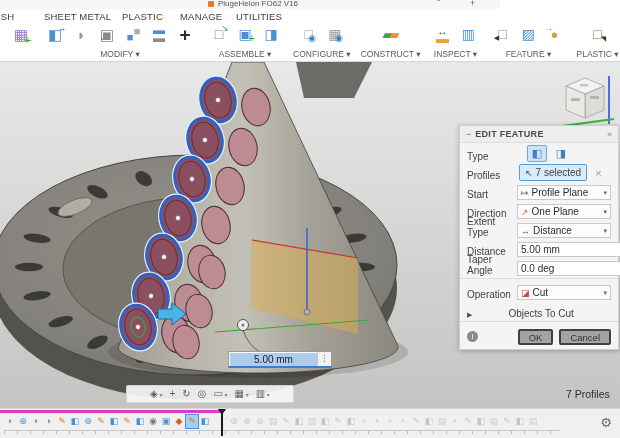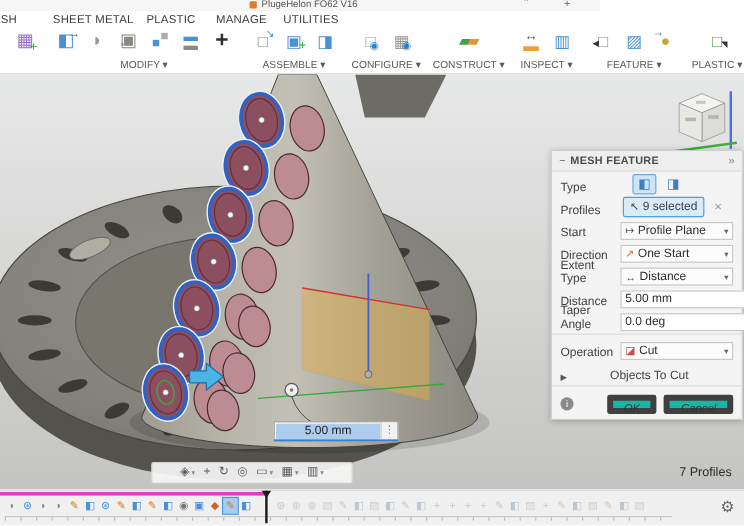--- a/index.html
+++ b/index.html
@@ -56,21 +56,21 @@
   .type-ico{width:18px;height:15px;display:inline-flex;align-items:center;justify-content:center;font-size:11px;color:#3e7fc1;margin-right:4px;border:1px solid transparent;border-radius:2px;cursor:pointer;}
   .type-sel{background:#cfe3f6;border-color:#6fa8dc;}
   #profiles-btn{height:15px;padding:0 5px;background:#d9eaf9;border:1px solid #5b9bd5;border-radius:2px;display:inline-flex;align-items:center;gap:3px;cursor:pointer;}
   #profiles-btn .cur{font-size:9px;color:#444;}
   #profiles-clear{margin-left:8px;color:#999;font-size:11px;cursor:pointer;}
   .psep{border-top:1px solid #ddd;margin:2px 0;}
   #objects-row{cursor:pointer;gap:32px;}
   #objects-row .tri{font-size:7px;color:#555;margin-right:4px;}
   #panel-footer{height:25px;display:flex;align-items:center;padding:0 7px;}
   #info-ico{width:11px;height:11px;border-radius:50%;background:#8a8a8a;color:#fff;font-size:8px;line-height:11px;text-align:center;cursor:pointer;}
-  .pbtn{height:16px;padding:0 9px;background:#14b8a6;border:5px solid #404040;border-radius:2px;font-size:9.5px;color:#333;line-height:14px;cursor:pointer;font-style:italic;}
+  .pbtn{height:16px;padding:0 9px;background:#a3a3a3;border:2px solid #404040;border-radius:2px;font-size:9.5px;color:#333;line-height:14px;cursor:pointer;}
   #ok-btn{margin-left:auto;}
   #cancel-btn{margin-left:6px;}
 
   
   #timeline{left:0;top:408px;width:620px;height:30px;background:#f0f0f0;border-top:1px solid #d8d8d8;}
   #tl-bar{position:absolute;left:0;top:1px;height:3px;background:#e23bc3;}
   #tl-icons{position:absolute;left:0;top:6px;height:13px;width:620px;}
   .tl-ico{position:absolute;top:0;width:12px;height:13px;font-size:9px;line-height:13px;text-align:center;cursor:pointer;}
   .tl-current{background:#a8cdef;outline:1px solid #4a90d9;}
   .tl-disabled{opacity:.4;filter:grayscale(.7);}
@@ -377,57 +377,57 @@
       <span class="nav-ico">▭<span class="nav-dd"> ▾</span></span>
       <span class="nav-ico">▦<span class="nav-dd"> ▾</span></span>
       <span class="nav-ico">▥<span class="nav-dd"> ▾</span></span>
     </div>
 
   <div class="abs" id="profiles-badge">7 Profiles</div>
 
   <div class="abs" id="panel">
     <div id="panel-header">
       <span style="font-size:9px;color:#666;">−</span>
-      <span id="panel-title">MESH FEATURE</span>
+      <span id="panel-title">EDIT FEATURE</span>
       <span style="margin-left:auto;font-size:9px;color:#888;">»</span>
     </div>
 
     <div class="prow">
       <span class="plabel">Type</span>
       <span class="pctl" style="width:auto;margin-left:10px;">
         <span class="type-ico type-sel">◧</span>
         <span class="type-ico">◨</span>
       </span>
     </div>
 
     <div class="prow">
       <span class="plabel">Profiles</span>
       <span class="pctl" style="width:auto;margin-left:2px;">
         <span id="profiles-btn">
           <span class="cur">↖</span>
-          <span>9 selected</span>
+          <span>7 selected</span>
         </span>
         <span id="profiles-clear">×</span>
       </span>
     </div>
 
     <div class="prow">
       <span class="plabel">Start</span>
       <span class="dropdown pctl">
         <span class="dd-ico" style="color:#555;">↦</span>
         <span class="dd-txt">Profile Plane</span>
         <span class="dd-car">▾</span>
       </span>
     </div>
 
     <div class="prow">
       <span class="plabel">Direction</span>
       <span class="dropdown pctl">
         <span class="dd-ico" style="color:#e0732c;">↗</span>
-        <span class="dd-txt">One Start</span>
+        <span class="dd-txt">One Plane</span>
         <span class="dd-car">▾</span>
       </span>
     </div>
 
     <div class="prow">
       <span class="plabel">Extent Type</span>
       <span class="dropdown pctl">
         <span class="dd-ico" style="color:#555;">↔</span>
         <span class="dd-txt">Distance</span>
         <span class="dd-car">▾</span>

